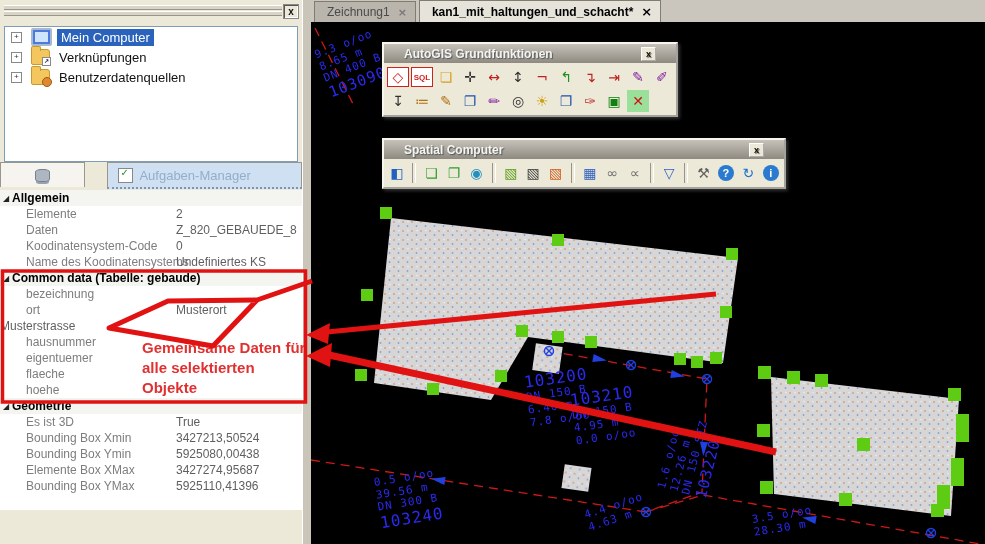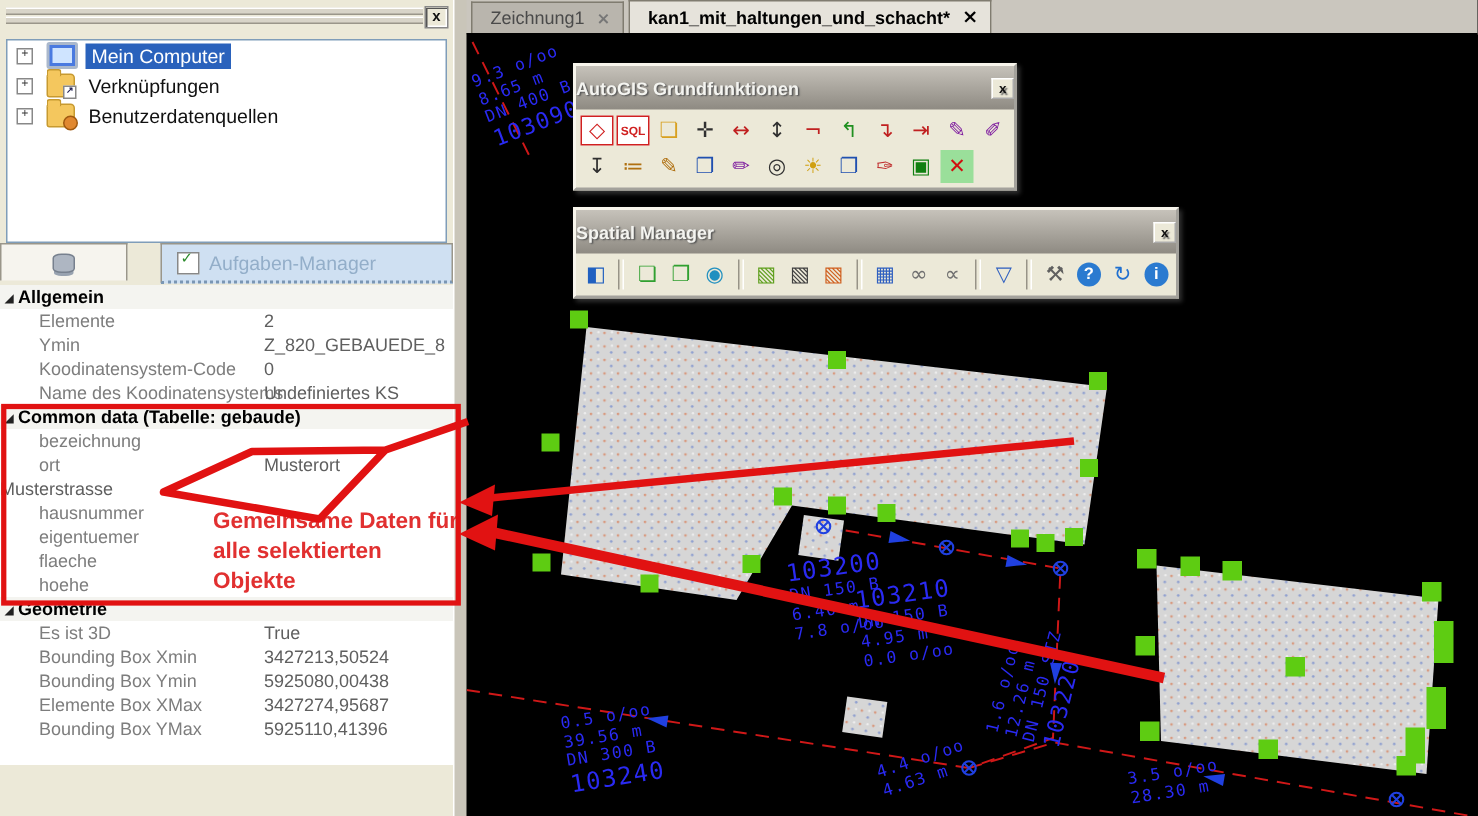--- a/index.html
+++ b/index.html
@@ -52,21 +52,21 @@
         background:#b9b5ad;color:#4a4a4a;font-size:12px;white-space:nowrap;}
   .dtab.active{background:#e6e3db;color:#000;font-weight:bold;height:21px;}
   .tab-x{font:bold 11px "DejaVu Sans",sans-serif;color:#777;}
   .dtab.active .tab-x{color:#000;font-size:13px;}
   #cad{position:absolute;left:0;top:22px;width:674px;height:522px;background:#000;overflow:hidden;}
   
   .cadlab{position:absolute;color:#2a2af2;font-family:"DejaVu Sans Mono","Liberation Mono",monospace;
           letter-spacing:1px;transform-origin:top left;white-space:nowrap;line-height:1.15;}
   
   .ftb{position:absolute;background:#ece9d8;border:2px outset #f8f5ec;box-shadow:2px 2px 3px rgba(80,80,80,.6);z-index:20;}
-  .ftb-title{height:29px;background:linear-gradient(#c6c2ba,#8e8a82);display:flex;align-items:center;padding:0 0;
+  .ftb-title{height:19px;background:linear-gradient(#c6c2ba,#8e8a82);display:flex;align-items:center;padding:0 20px;
              color:#f4f4f0;font-weight:bold;font-size:12px;text-shadow:1px 1px 1px #555;}
   .ftb-x{margin-left:auto;width:13px;height:12px;background:#ece9d8;border:1px outset #fff;color:#111;
          font:bold 9px/12px "Liberation Sans",sans-serif;text-align:center;}
   .ftb-body{padding:2px 2px;}
   .icon-row{display:flex;align-items:center;height:24px;}
   .tbi{width:22px;height:22px;margin:0 1px;display:flex;align-items:center;justify-content:center;
        font-size:14px;line-height:1;font-family:"DejaVu Sans",sans-serif;}
   .tbi.boxed{border:1px solid #d02020;background:#fff;width:20px;height:18px;}
   .tbi.sqltext{font:bold 8px "Liberation Sans",sans-serif;}
   .tbi .circ{width:16px;height:16px;border-radius:50%;background:#2a7ad0;color:#fff;display:flex;align-items:center;justify-content:center;
@@ -117,21 +117,21 @@
   <div id="props">
       <div class="prow sec">
         <span class="tri">◢</span>
         <span>Allgemein</span>
       </div>
       <div class="prow">
         <div class="plabel">Elemente</div>
         <div class="pvalue">2</div>
       </div>
       <div class="prow">
-        <div class="plabel">Ymin</div>
+        <div class="plabel">Daten</div>
         <div class="pvalue">Z_820_GEBAUEDE_8</div>
       </div>
       <div class="prow">
         <div class="plabel">Koodinatensystem-Code</div>
         <div class="pvalue">0</div>
       </div>
       <div class="prow">
         <div class="plabel">Name des Koodinatensystems</div>
         <div class="pvalue">Undefiniertes KS</div>
       </div>
@@ -365,21 +365,21 @@
               <div class="tbi" style="color: rgb(208, 160, 16);">☀</div>
               <div class="tbi" style="color: rgb(32, 80, 176);">❐</div>
               <div class="tbi" style="color: rgb(192, 48, 48);">✑</div>
               <div class="tbi" style="color: rgb(16, 128, 16);">▣</div>
               <div class="tbi" style="color: rgb(208, 16, 16); background: rgb(154, 223, 154);">✕</div>
             </div>
           </div>
         </div>
         <div class="ftb" style="left: 71px; top: 116px; width: 400px;">
           <div class="ftb-title">
-            <span>Spatial Manager</span>
+            <span>Spatial Computer</span>
             <div class="ftb-x">x</div>
           </div>
           <div class="ftb-body">
             <div class="icon-row">
               <div class="tbi" style="color: rgb(32, 96, 192);">◧</div>
               <div class="tbsep"></div>
               <div class="tbi" style="color: rgb(48, 160, 48);">❏</div>
               <div class="tbi" style="color: rgb(48, 160, 48);">❐</div>
               <div class="tbi" style="color: rgb(32, 144, 192);">◉</div>
               <div class="tbsep"></div>

